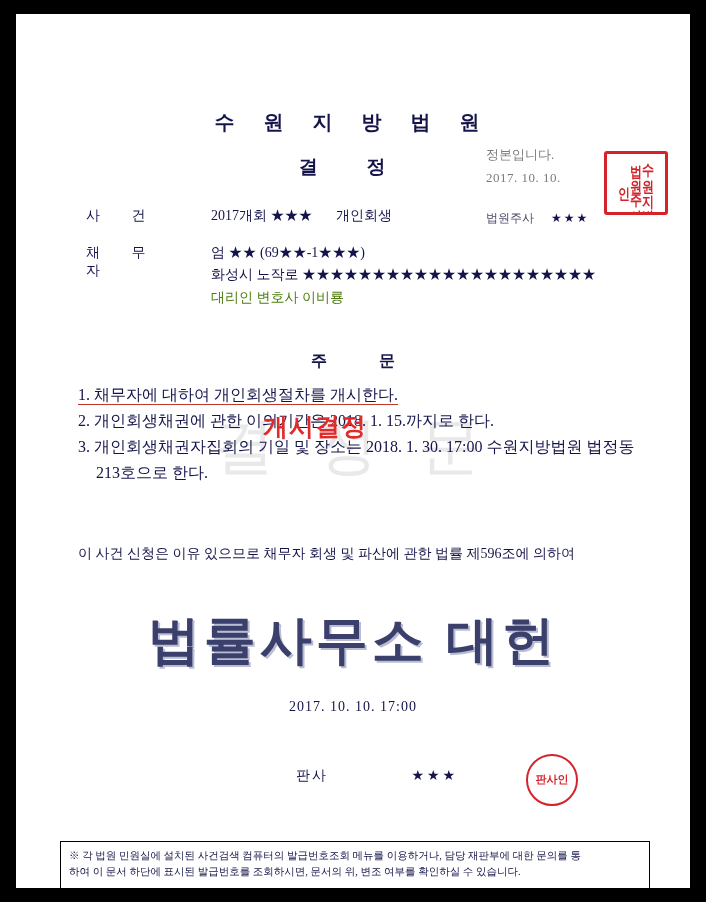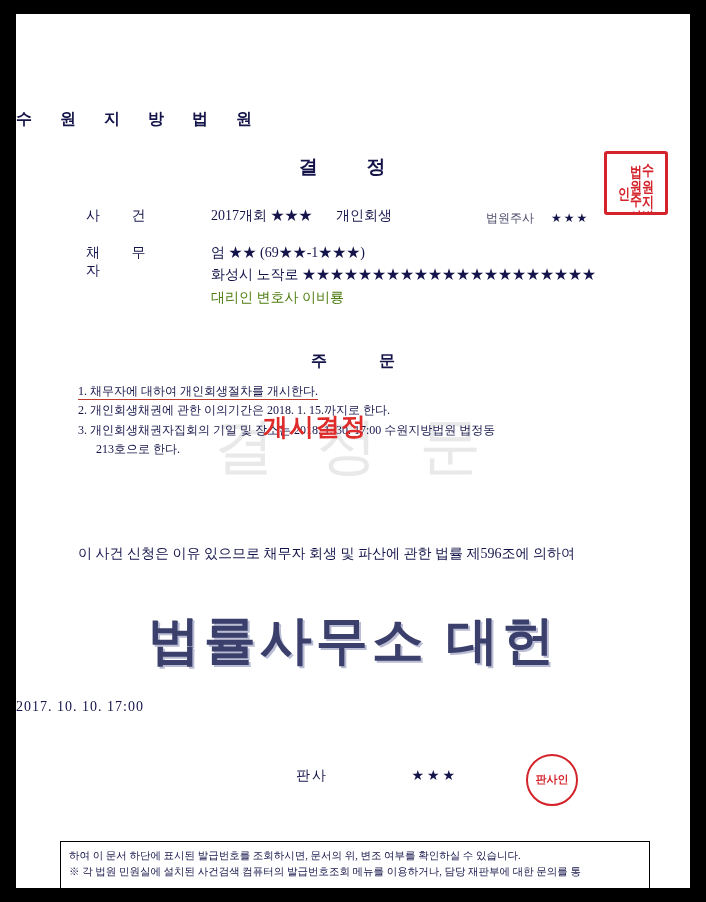--- a/index.html
+++ b/index.html
@@ -45,21 +45,22 @@
     user-select: none;
     font-family: "Liberation Sans", sans-serif;
   }
 
   
   .court-name {
     position: absolute;
     left: 0;
     top: 95px;
     width: 674px;
-    font-size: 16px;
+    text-align: center;
+    font-size: 20px;
     font-weight: bold;
     letter-spacing: 12px;
     color: #14144a;
     font-family: "Liberation Serif", serif;
   }
   .doc-kind {
     position: absolute;
     left: 0;
     top: 140px;
     width: 674px;
@@ -181,21 +182,21 @@
   }
   .head-main { top: 325px; }
   .head-reason { top: 485px; }
 
   
   .orders {
     position: absolute;
     left: 62px;
     top: 368px;
     width: 570px;
-    font-size: 12px;
+    font-size: 16px;
     color: #14144a;
     line-height: 1.62;
   }
   .orders div { white-space: nowrap; }
   .orders .indent { padding-left: 18px; }
   .underline-red {
     border-bottom: 1.5px solid #c0392b;
     padding-bottom: 1px;
   }
 
@@ -238,20 +239,21 @@
     letter-spacing: 4px;
     font-family: "Liberation Sans", sans-serif;
     text-shadow: 2px 2px 0 #b9bcd2;
   }
 
   .date-line {
     position: absolute;
     left: 0;
     top: 685px;
     width: 674px;
+    text-align: center;
     font-size: 14px;
     color: #14144a;
     letter-spacing: 1px;
   }
 
   .judge-row {
     position: absolute;
     left: 0;
     top: 753px;
     width: 674px;
@@ -303,20 +305,24 @@
 <body>
 
 <div class="page">
   <div class="paper">
 
     <div class="watermark">결 정 문</div>
 
     <div class="court-name">수 원 지 방 법 원</div>
     <div class="doc-kind">결       정</div>
 
+    <div class="authentic-block">
+      <div class="line1">정본입니다.</div>
+      <div class="line2">2017. 10. 10.</div>
+    </div>
     <div class="clerk-line">
       <span>법원주사</span>
       <span class="stars">★★★</span>
     </div>
 
     <div class="red-seal">
       <span>수원지방법원주사인</span>
     </div>
 
     <div class="field row-case">
@@ -355,18 +361,18 @@
 
     <div class="date-line">2017.  10.  10.  17:00</div>
 
     <div class="judge-row">
       <span class="jlabel">판사</span>
       <span class="jname">★★★</span>
     </div>
     <div class="judge-seal">판사인</div>
 
     <div class="notice">
+      <div>※ 각 법원 민원실에 설치된 사건검색 컴퓨터의 발급번호조회 메뉴를 이용하거나, 담당 재판부에 대한 문의를 통</div>
       <div>하여 이 문서 하단에 표시된 발급번호를 조회하시면, 문서의 위, 변조 여부를 확인하실 수 있습니다.</div>
-      <div>※ 각 법원 민원실에 설치된 사건검색 컴퓨터의 발급번호조회 메뉴를 이용하거나, 담당 재판부에 대한 문의를 통</div>
     </div>
 
   </div>
 </div>
 
 </body></html>

